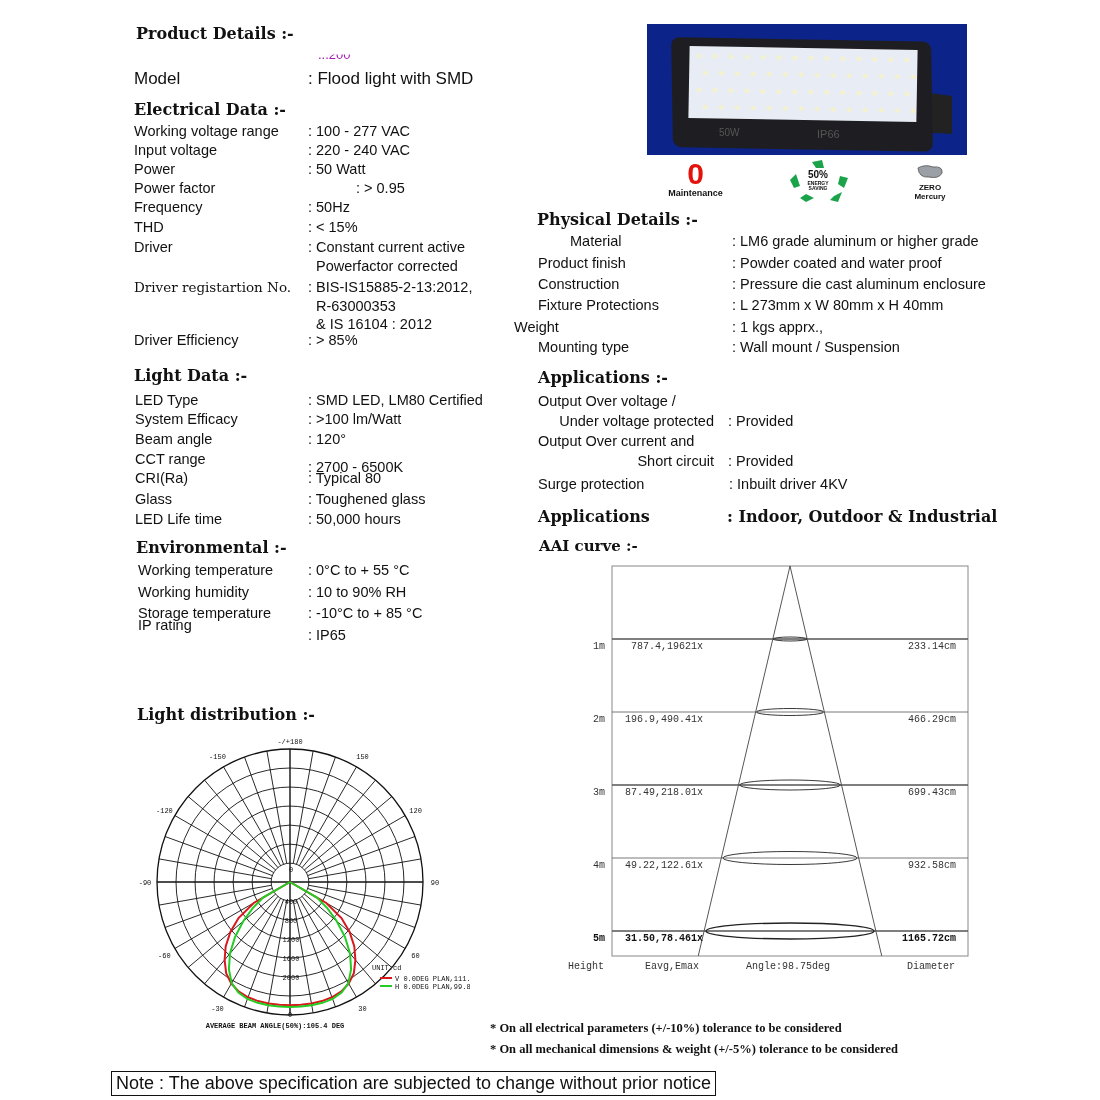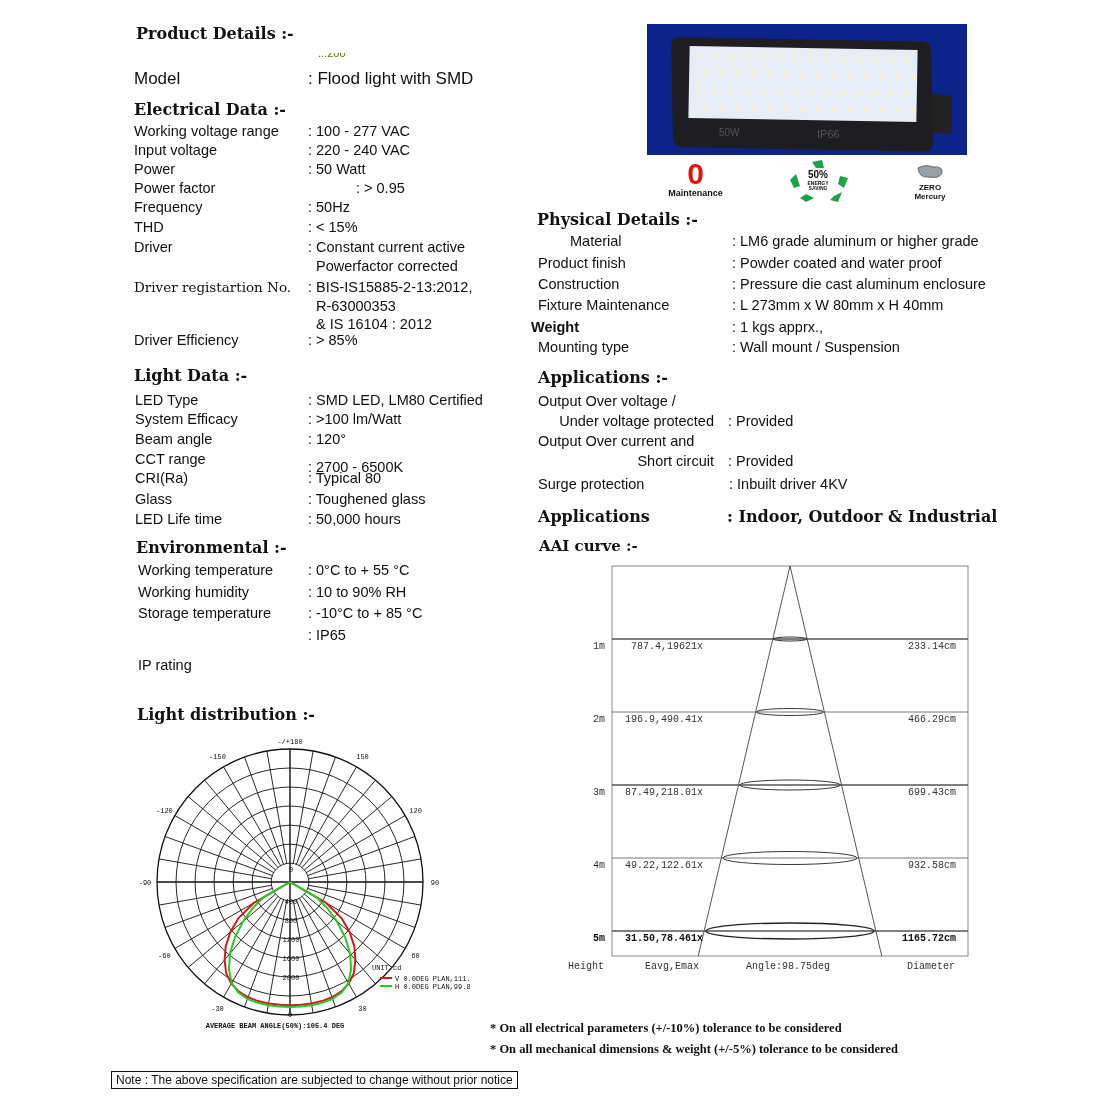--- a/index.html
+++ b/index.html
@@ -6,29 +6,29 @@
   body{width:1100px;height:1100px;position:relative;overflow:hidden;color:#111;font-family:"Liberation Sans",sans-serif;}
   .abs{position:absolute;}
   .h{font-family:"DejaVu Serif","Liberation Serif",serif;font-weight:bold;font-size:16px;color:#111;}
   .row{position:absolute;font-size:14.5px;line-height:18px;white-space:nowrap;}
   .lbl{position:absolute;left:0;}
   .val{position:absolute;}
   .serif{font-family:"DejaVu Serif","Liberation Serif",serif;font-size:13.5px;}
   .mono{font-family:"Liberation Mono","DejaVu Sans Mono",monospace;font-size:10px;fill:#333;}
   .monob{font-family:"Liberation Mono","DejaVu Sans Mono",monospace;font-size:10px;font-weight:bold;fill:#111;}
   .ptxt{font-family:"Liberation Mono","DejaVu Sans Mono",monospace;font-size:7px;fill:#111;}
-  .note{position:absolute;left:111px;top:1071px;border:1.5px solid #111;padding:1px 4px;font-size:12px;}
+  .note{position:absolute;left:111px;top:1071px;border:1.5px solid #111;padding:1px 4px;font-size:18px;}
   .tol{position:absolute;left:490px;font-family:Liberation Serif, serif;font-weight:bold;font-size:12.5px;}
   .product-img{position:absolute;left:647px;top:24px;width:320px;height:131px;background:#0c2489;overflow:hidden;}
 </style>
 </head>
 <body>
 
 <div class="abs h" style="left:136px;top:24px;">Product Details :-</div>
-<div class="abs" style="left:318px;top:47px;font-size:11px;color:#4d7c0f;clip-path:inset(50% 0 0 0);">...200</div>
+<div class="abs" style="left:318px;top:47px;font-size:13px;color:#a21caf;clip-path:inset(50% 0 0 0);">...200</div>
 <div class="row" style="left:134px;top:70px;width:400px;font-size:17px;">
   <span class="lbl">Model</span>
   <span class="val" style="left:174px;">: Flood light with SMD</span>
 </div>
 
 <div class="abs h" style="left:134px;top:100px;">Electrical Data :-</div>
 <div id="elec">
     <div class="row" style="left: 134px; top: 122px;">Working voltage range</div>
     <div class="row" style="left: 308px; top: 122px;">: 100 - 277 VAC</div>
     <div class="row" style="left: 134px; top: 141px;">Input voltage</div>
@@ -71,21 +71,21 @@
   </div>
 
 <div class="abs h" style="left:136px;top:538px;">Environmental :-</div>
 <div id="env">
     <div class="row" style="left: 138px; top: 561px;">Working temperature</div>
     <div class="row" style="left: 308px; top: 561px;">:  0°C to + 55 °C</div>
     <div class="row" style="left: 138px; top: 583px;">Working humidity</div>
     <div class="row" style="left: 308px; top: 583px;">: 10 to 90% RH</div>
     <div class="row" style="left: 138px; top: 604px;">Storage temperature</div>
     <div class="row" style="left: 308px; top: 604px;">: -10°C to + 85 °C</div>
-    <div class="row" style="left: 138px; top: 656px; text-align: center;">IP rating</div>
+    <div class="row" style="left: 138px; top: 616px; text-align: center;">IP rating</div>
     <div class="row" style="left: 308px; top: 626px;">: IP65</div>
   </div>
 
 <div class="abs h" style="left:137px;top:705px;">Light distribution :-</div>
 
 <svg id="polar" class="abs" style="left:130px;top:735px;" width="340" height="300">
   <g id="polar-grid">
       <circle cx="160" cy="147" r="18.841666666666665" fill="none" stroke="#111" stroke-width="0.9"></circle>
       <circle cx="160" cy="147" r="37.86805555555556" fill="none" stroke="#111" stroke-width="0.9"></circle>
       <circle cx="160" cy="147" r="56.894444444444446" fill="none" stroke="#111" stroke-width="0.9"></circle>
@@ -257,23 +257,23 @@
 </div>
 
 <div class="abs h" style="left:537px;top:210px;">Physical Details :-</div>
 <div id="phys">
     <div class="row" style="left: 570px; top: 232px;">Material</div>
     <div class="row" style="left: 732px; top: 232px;">: LM6 grade aluminum or higher grade</div>
     <div class="row" style="left: 538px; top: 254px;">Product finish</div>
     <div class="row" style="left: 732px; top: 254px;">: Powder coated and water proof</div>
     <div class="row" style="left: 538px; top: 275px;">Construction</div>
     <div class="row" style="left: 732px; top: 275px;">: Pressure die cast  aluminum enclosure</div>
-    <div class="row" style="left: 538px; top: 296px;">Fixture Maintenance</div>
+    <div class="row" style="left: 538px; top: 296px;">Fixture Protections</div>
     <div class="row" style="left: 732px; top: 296px;">: L 273mm x W 80mm x H 40mm</div>
-    <div class="row" style="left: 531px; top: 318px; font-weight: bold;">Weight</div>
+    <div class="row" style="left: 514px; top: 318px;">Weight</div>
     <div class="row" style="left: 732px; top: 318px;">: 1 kgs apprx.,</div>
     <div class="row" style="left: 538px; top: 338px;">Mounting type</div>
     <div class="row" style="left: 732px; top: 338px;">: Wall mount / Suspension</div>
   </div>
 
 <div class="abs h" style="left:538px;top:368px;">Applications :-</div>
 <div id="prot">
     <div class="row" style="left: 538px; top: 392px;">Output Over voltage /</div>
     <div class="row" style="top: 412px; left: 714px; transform: translateX(-100%);">Under voltage protected</div>
     <div class="row" style="top: 412px; left: 728px;">: Provided</div>

